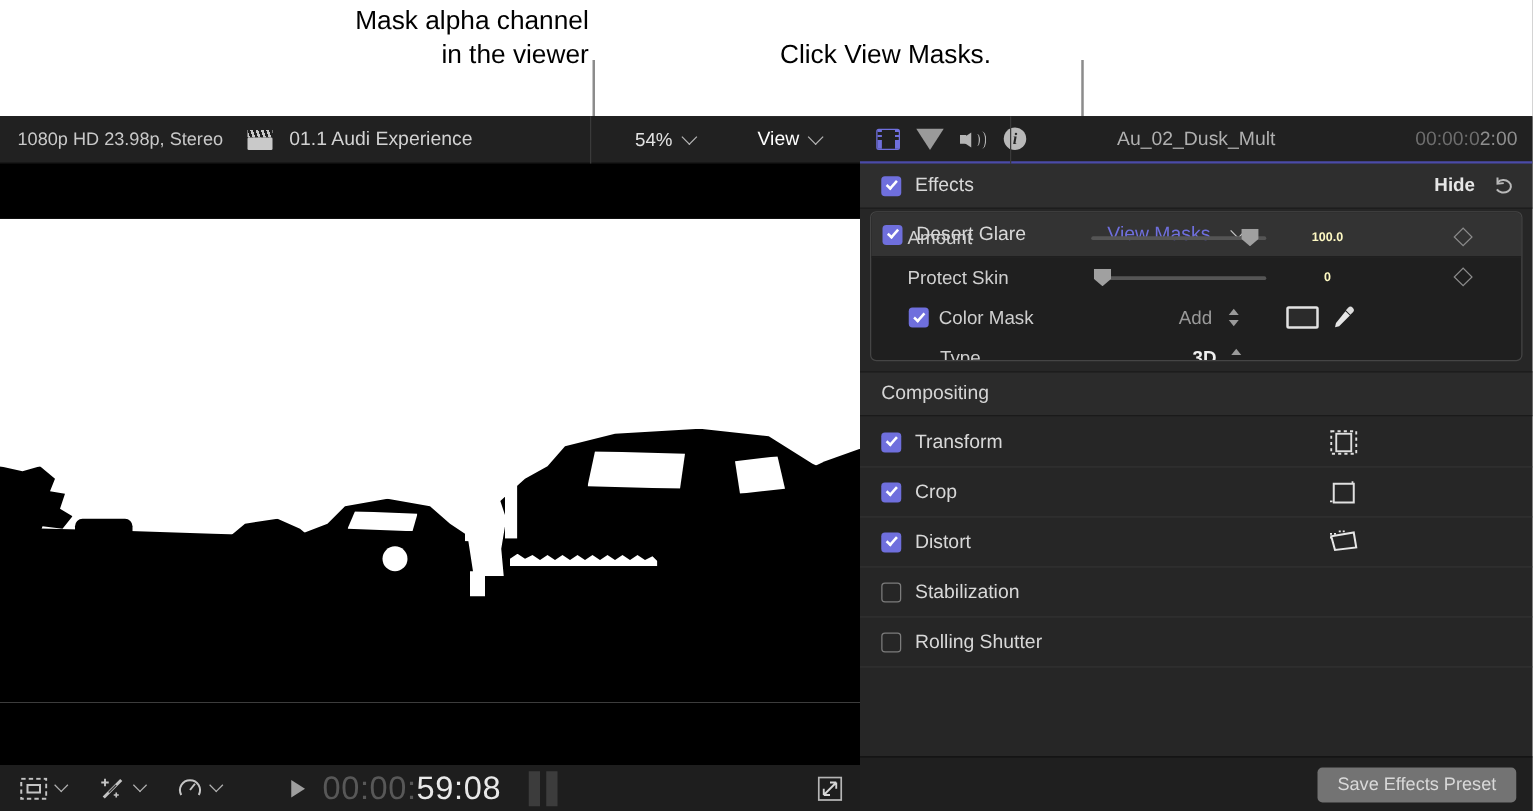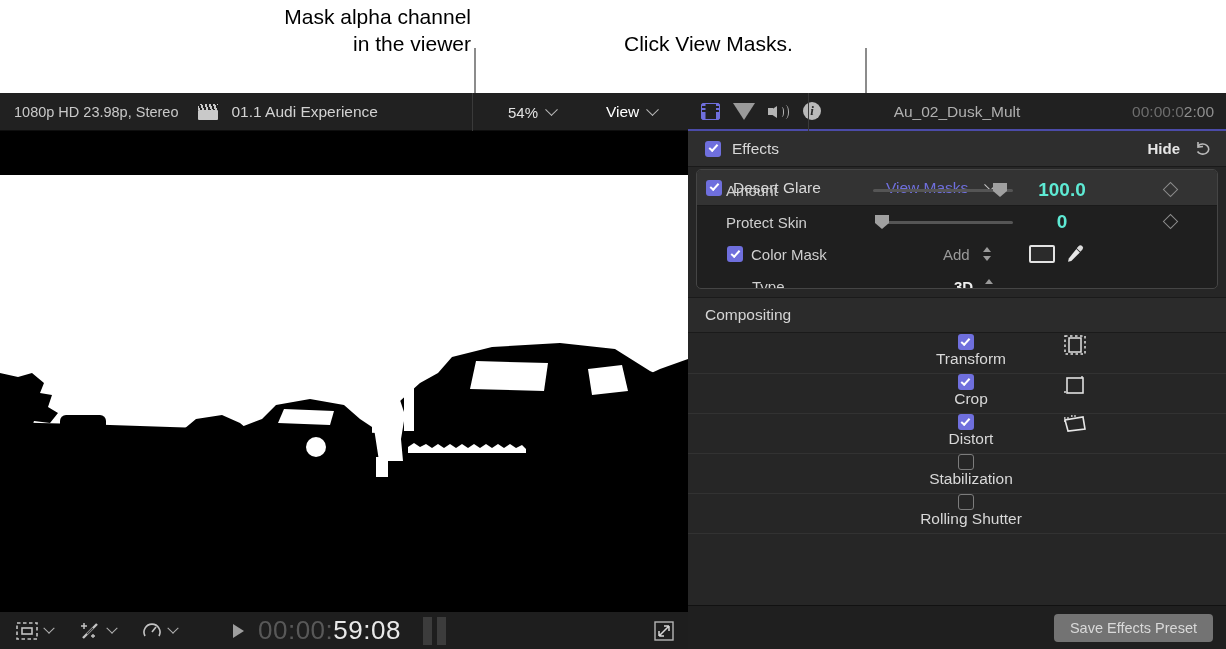--- a/index.html
+++ b/index.html
@@ -254,21 +254,21 @@
     border-right: 1.7px solid #c6c6c6; border-bottom: 1.7px solid #c6c6c6;
     transform: rotate(45deg) translate(-2px,-2px);
   }
   .prow { position: relative; height: 32px; display:flex; align-items:center; }
   .plabel { color:#cfcfcf; font-size: 15px; position:absolute; }
   .slider { position:absolute; height: 3px; background: #555; border-radius:2px; }
   .shandle {
     position:absolute; width: 14px; height: 14px; background: #a0a0a0;
     clip-path: polygon(0 0, 14px 0, 14px 8px, 7px 14px, 0 8px);
   }
-  .pval { position:absolute; color:#5eead4; font-size: 19px; font-weight: bold; text-align:center; }
+  .pval { position:absolute; color:#fef9c3; font-size: 10px; font-weight: bold; text-align:center; }
   .kf {
     position:absolute; width: 11px; height: 11px;
     border: 1.4px solid #8a8a8a; transform: rotate(45deg);
   }
   .popup { position:absolute; color:#9a9a9a; font-size: 15px; }
   .popup.strong { color:#efefef; font-weight:bold; }
   .updown {
     position:absolute; width: 9px; height: 14px;
   }
   .updown i { position:absolute; left:0; width:0;height:0;
@@ -286,21 +286,20 @@
     position: absolute; left: 0; top: 204px; width: 538px; height: 36px;
     background: #2b2b2b; border-top: 1px solid #1a1a1a; border-bottom: 1px solid #1a1a1a;
     display:flex; align-items:center; padding-left: 17px;
   }
   #row-comp span { color:#d5d5d5; font-size: 15.5px; }
 
   .crow {
     position: absolute; left: 0; width: 538px; height: 40px;
     display:flex; align-items:center; padding-left: 17px;
     border-bottom: 1px solid #323232;
-    flex-direction: column;
   }
   .cicon { position:absolute; right: 138px; width: 26px; height: 22px; }
 
   #footer {
     position: absolute; left: 0; bottom: 0; width: 538px; height: 44px;
     background: #1f1f1f; border-top: 1px solid #111;
     display:flex; align-items:center; justify-content:flex-end;
   }
   #save-preset {
     margin-right: 13px;

